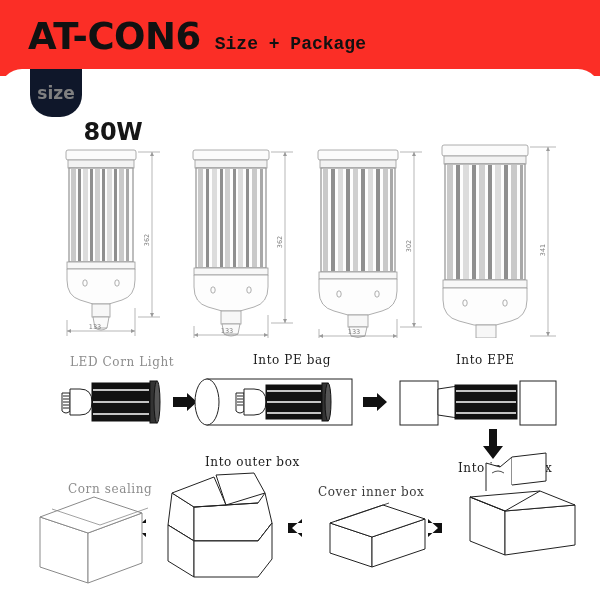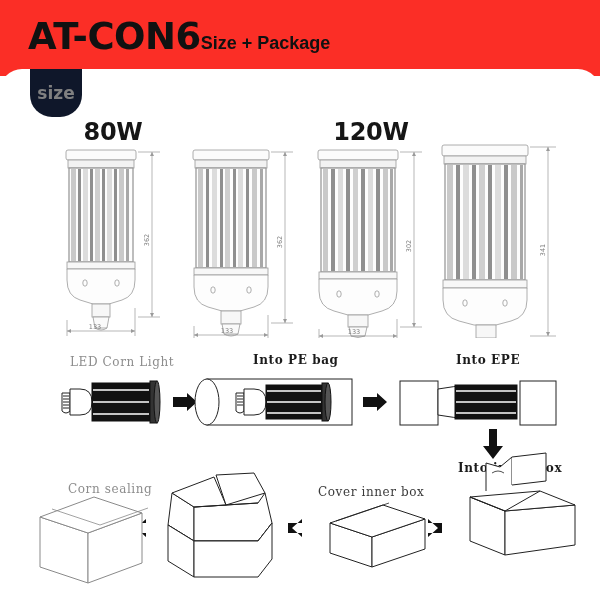--- a/index.html
+++ b/index.html
@@ -10,30 +10,30 @@
   }
   #page{position:relative;width:600px;height:600px;background:#ffffff;}
 
   
   .header-band{
     position:absolute;left:0;top:0;width:600px;height:76px;
     background:var(--accent,#fb2e26);
   }
   .header-inner{
     position:absolute;left:28px;top:18px;
-    display:flex;align-items:baseline;
+    display:flex;align-items:baseline;gap:14px;
   }
   .model-title{
     font-size:37px;font-weight:bold;color:#111111;
     letter-spacing:-0.5px;line-height:1;
     font-family:"DejaVu Sans",sans-serif;
   }
   .sub-title{
     font-size:18px;font-weight:bold;color:#111111;line-height:1;
-    font-family:Liberation Sans, sans-serif;
+    font-family:Liberation Mono, monospace;
     text-align:center;
   }
   .white-card{
     position:absolute;left:0;top:69px;width:600px;height:531px;
     background:#ffffff;border-top-left-radius:22px;border-top-right-radius:22px;
   }
   .size-tab{
     position:absolute;left:30px;top:69px;width:52px;height:48px;
     background:#d9d9d9;
     border-bottom-left-radius:22px;border-bottom-right-radius:22px;
@@ -54,21 +54,21 @@
   }
   .bulb-svg{position:absolute;left:0;top:22px;}
 
   
   .flow{position:absolute;left:0;top:345px;width:600px;height:255px;}
   .flow-label{
     position:absolute;font-family:"DejaVu Serif",serif;
     font-size:12px;color:#3a3a3a;white-space:nowrap;letter-spacing:0.6px;
   }
   .flow-label.grey{color:#8d8d8d;}
-  .flow-label.dark{color:#1b1b1b;font-weight:bold;}
+  .flow-label.dark{color:#1b1b1b;font-weight:normal;}
   .flow-svg{position:absolute;left:0;top:0;}
 </style>
 </head>
 <body>
 
 <div id="page">
 
   <div class="header-band" style="background: rgb(251, 46, 38);"></div>
   <div class="white-card"></div>
   <div class="header-inner">
@@ -168,21 +168,20 @@
           <line x1="101" y1="175" x2="101" y2="198"></line>
           <line x1="27" y1="195" x2="101" y2="195"></line>
           <path d="M31 193 L27 195 L31 197" fill="#9a9a9a" stroke="none"></path>
           <path d="M97 193 L101 195 L97 197" fill="#9a9a9a" stroke="none"></path>
         </g>
         <text x="60" y="193" text-anchor="middle" font-family="DejaVu Sans, sans-serif" font-size="6.5" fill="#7d7d7d">133</text>
       </svg>
     </div>
 
     <div class="bulb-cell" style="left:296px;">
-      <div class="bulb-label">120W</div>
       <svg class="bulb-svg" width="150" height="198" viewBox="0 0 150 198">
         <g stroke="#999" fill="none" stroke-width="0.8">
           <rect x="22" y="10" width="80" height="10" rx="2" fill="#fbfbfb"></rect>
           <rect x="24" y="20" width="76" height="8" fill="#f2f2f2"></rect>
           <rect x="25" y="28" width="74" height="104" fill="#fdfdfd"></rect>
           <g stroke="none">
             <rect x="27" y="29" width="5" height="102" fill="#c9c9c9"></rect>
             <rect x="35" y="29" width="4" height="102" fill="#8f8f8f"></rect>
             <rect x="42" y="29" width="5" height="102" fill="#dcdcdc"></rect>
             <rect x="50" y="29" width="4" height="102" fill="#8f8f8f"></rect>
@@ -258,20 +257,21 @@
     </div>
   </div>
 
   <div class="flow">
 
     <div class="flow-label grey" style="left:70px;top:10px;">LED Corn Light</div>
     <div class="flow-label dark" style="left:253px;top:8px;">Into PE bag</div>
     <div class="flow-label dark" style="left:456px;top:8px;">Into EPE</div>
     <div class="flow-label dark" style="left:458px;top:116px;">Into inner box</div>
     <div class="flow-label" style="left:318px;top:140px;"><span class="grey">Cover </span><span class="dark">inner box</span></div>
+    <div class="flow-label dark" style="left:205px;top:110px;">Into outer box</div>
     <div class="flow-label grey" style="left:68px;top:137px;">Corn sealing</div>
 
     <svg class="flow-svg" width="600" height="255" viewBox="0 0 600 255">
       <g stroke="#222" fill="#fff" stroke-width="1">
 
         <g>
           <path d="M62 48 L62 66 Q66 70 70 66 L70 48 Z" fill="#fff"></path>
           <line x1="63" y1="51" x2="69" y2="51"></line>
             <line x1="63" y1="54" x2="69" y2="54"></line>
           <line x1="63" y1="57" x2="69" y2="57"></line>

